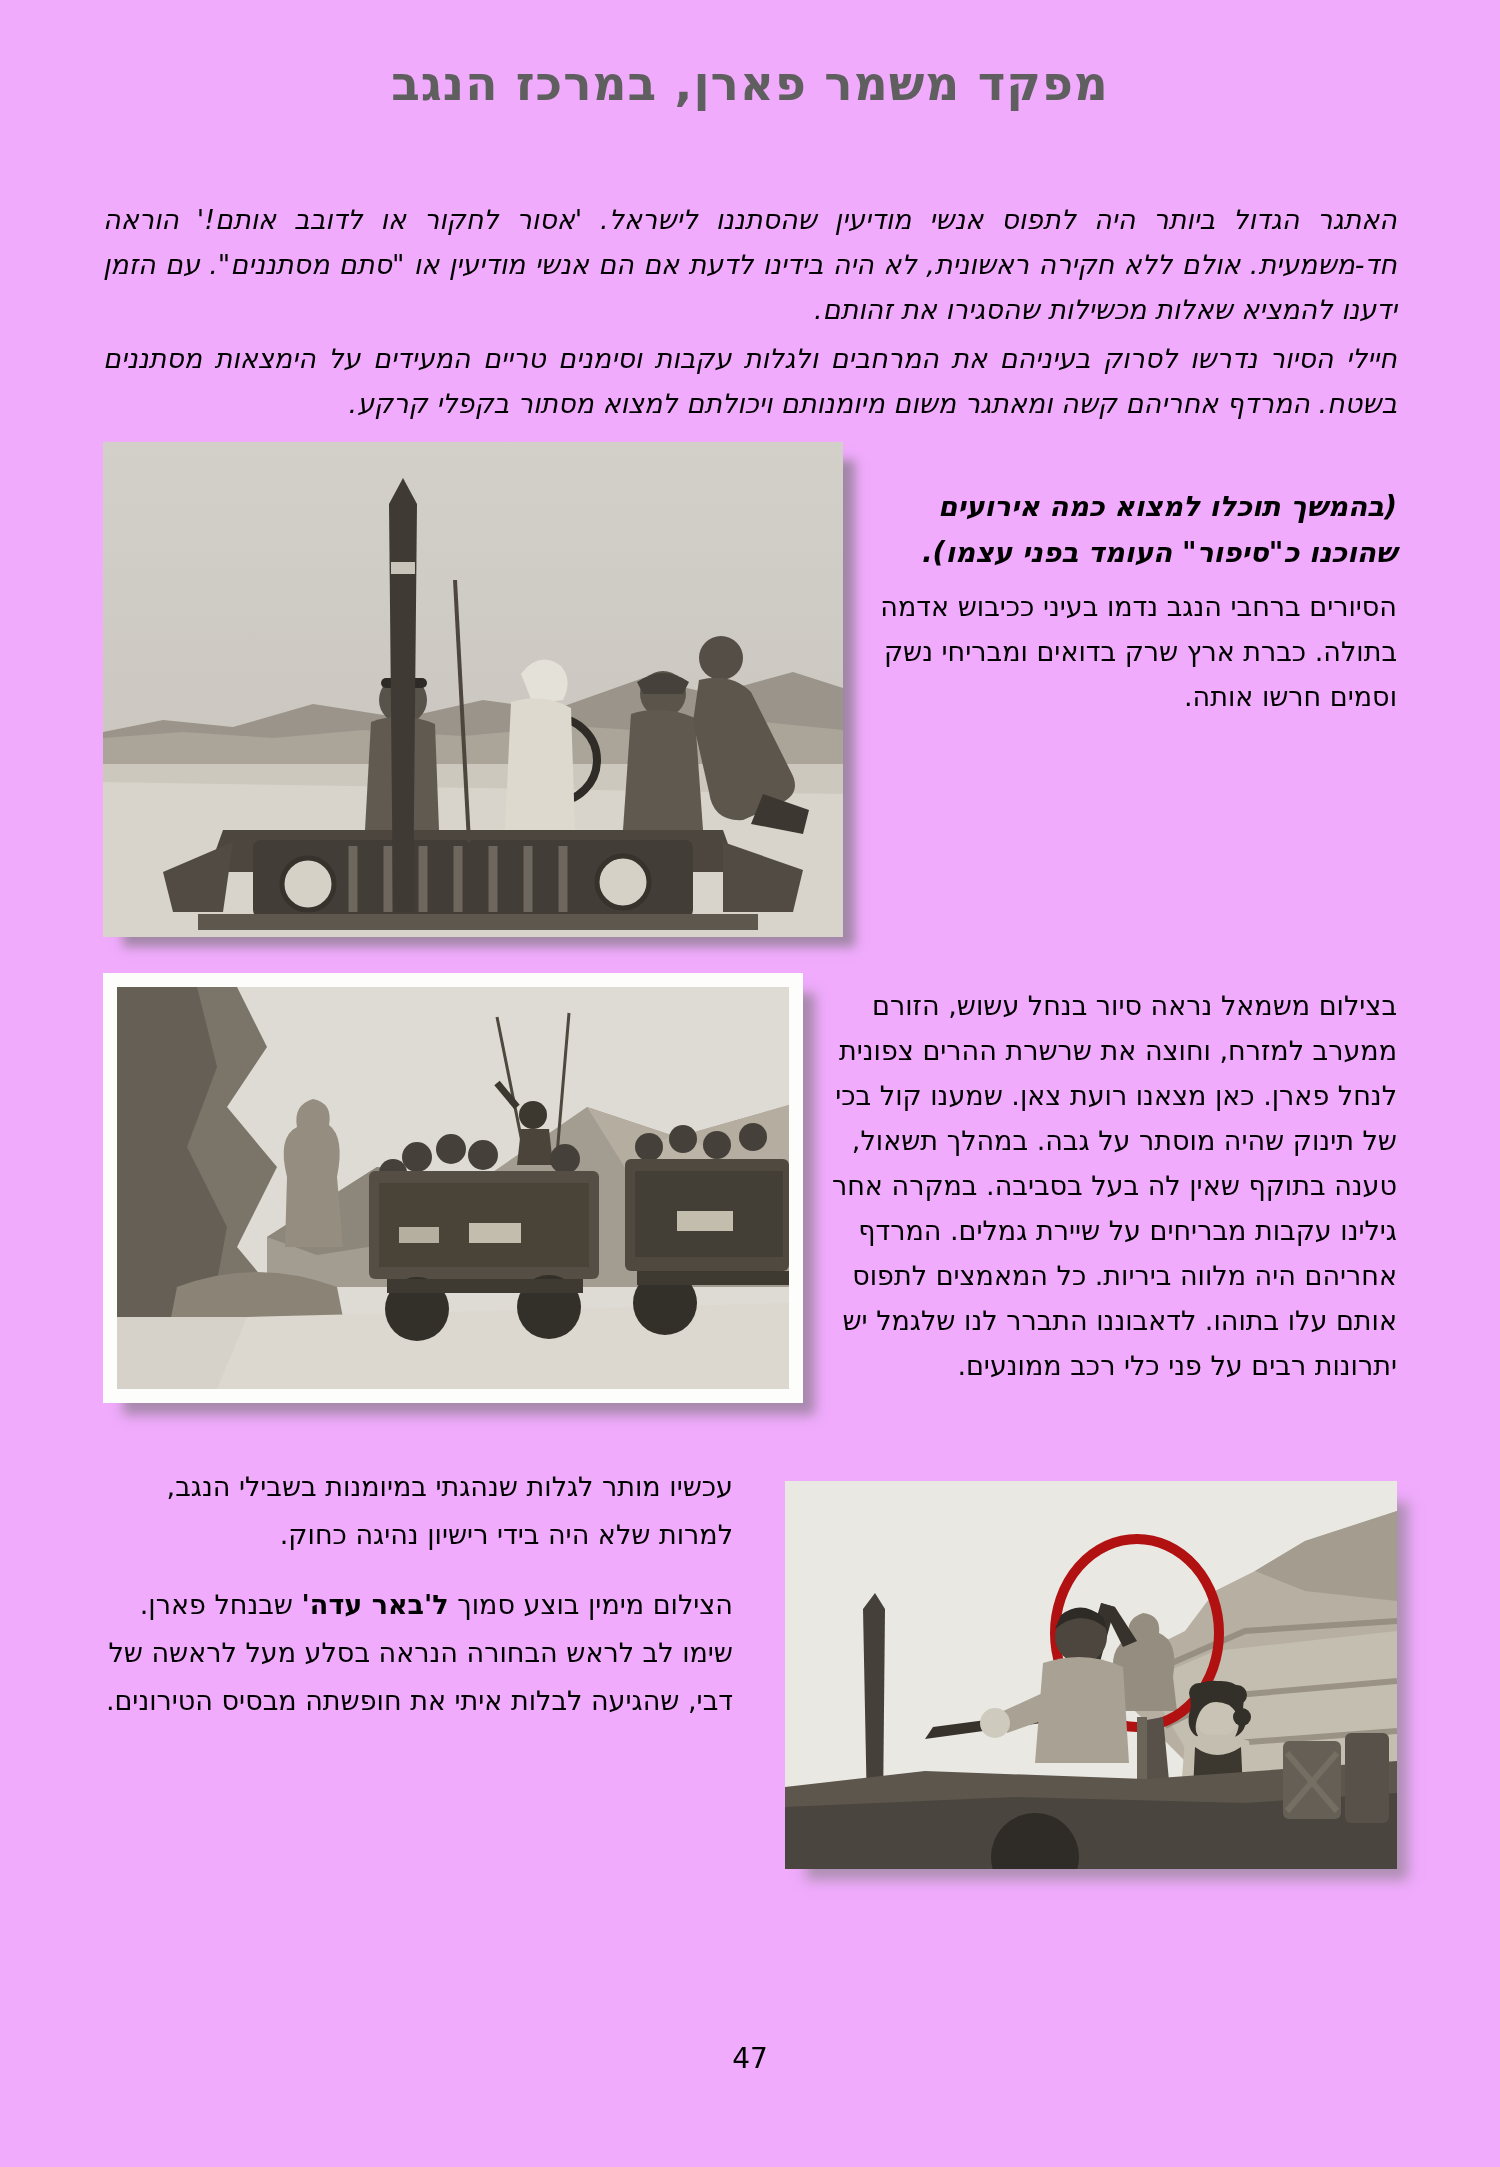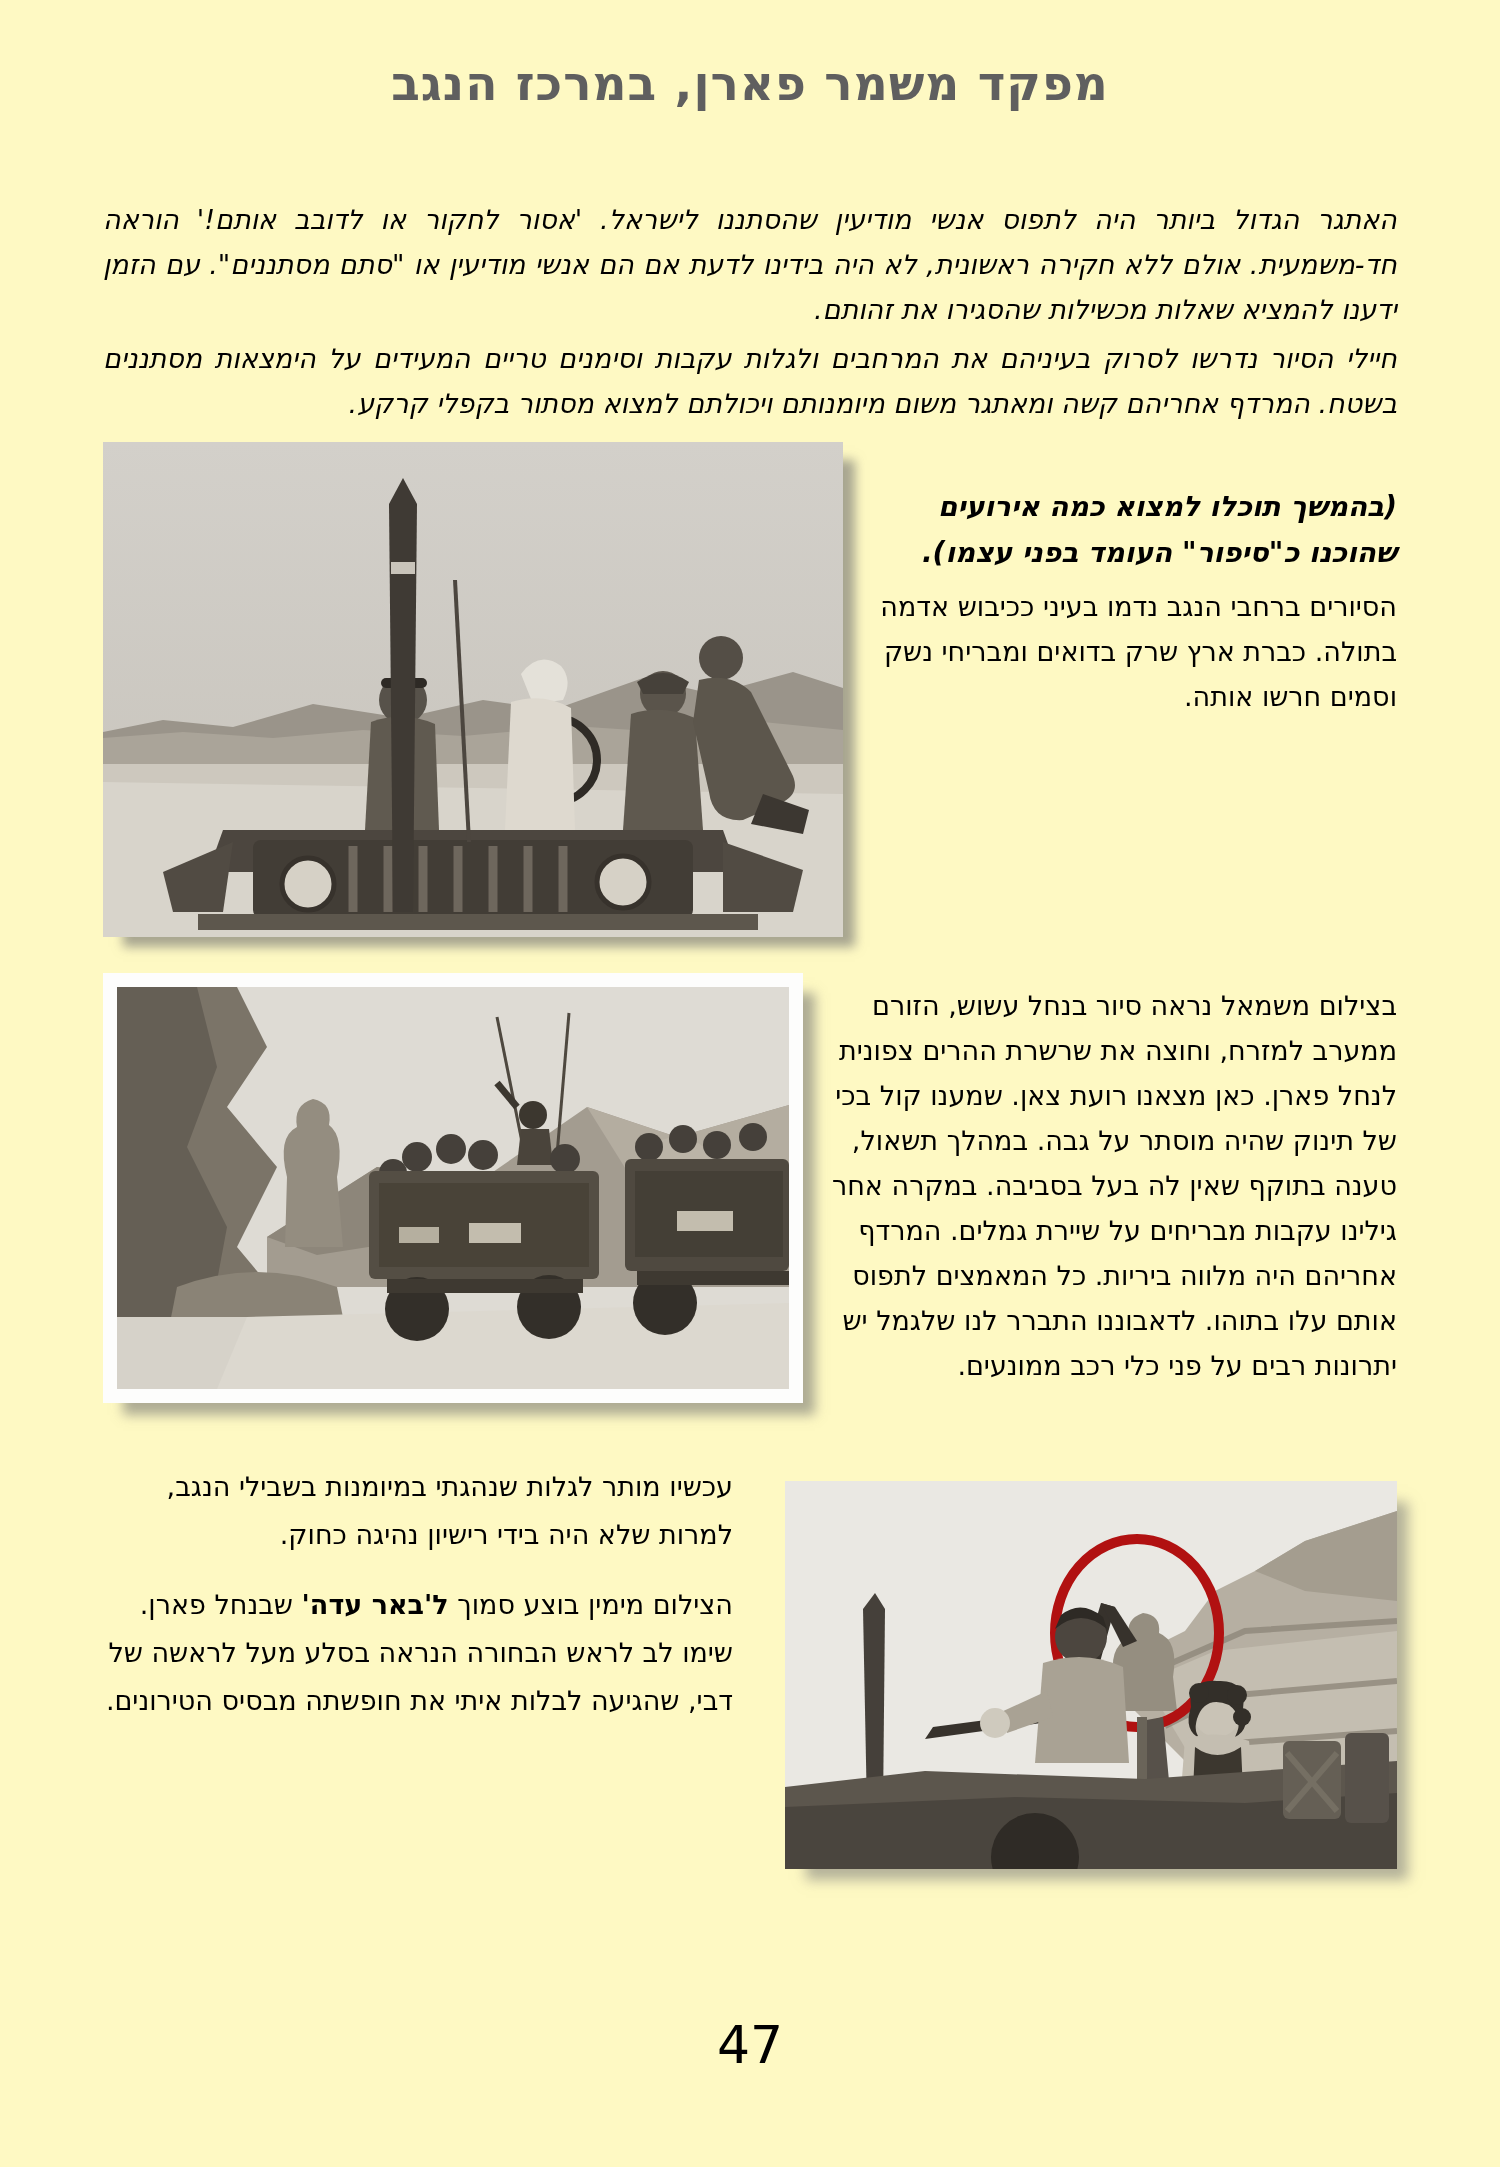--- a/index.html
+++ b/index.html
@@ -1,17 +1,17 @@
 <!DOCTYPE html>
 <html lang="he"><head>
 <meta charset="utf-8">
 <style>
   html,body{margin:0;padding:0;background:#ffffff;}
   .page{
-    width:1500px;height:2167px;position:relative;background:#fef9c3;
+    width:1500px;height:2167px;position:relative;background:#f0abfc;
     margin:0 auto;overflow:hidden;direction:rtl;
     font-family:"DejaVu Sans","Liberation Sans",sans-serif;color:#000;
   }
   .content{padding:0 103px;}
   .title{
     text-align:center;font-weight:bold;font-size:47px;letter-spacing:1px;
     margin:56px 0 0 0;
   }
   p{margin:0;}
   .body-text{font-size:27px;line-height:45px;}
@@ -35,21 +35,21 @@
     box-shadow:16px 16px 11px -4px rgba(110,110,110,.55);
   }
   .section3{margin-top:46px;}
   .photo3{
     float:right;width:612px;height:388px;margin:18px 0 12px 52px;
     box-shadow:16px 16px 12px -5px rgba(120,120,120,.55);
   }
   .beer-block{font-size:27px;line-height:48px;text-align:right;padding-top:22px;}
   .page-number{
     position:absolute;left:0;right:0;bottom:92px;text-align:center;
-    font-size:52px;direction:ltr;
+    font-size:28px;direction:ltr;
   }
   svg{display:block;}
 </style>
 </head>
 <body>
 
 <div class="page">
   <div class="content">
 
     <h1 class="title" style="color:#5f5f5f">מפקד משמר פארן, במרכז הנגב</h1>

